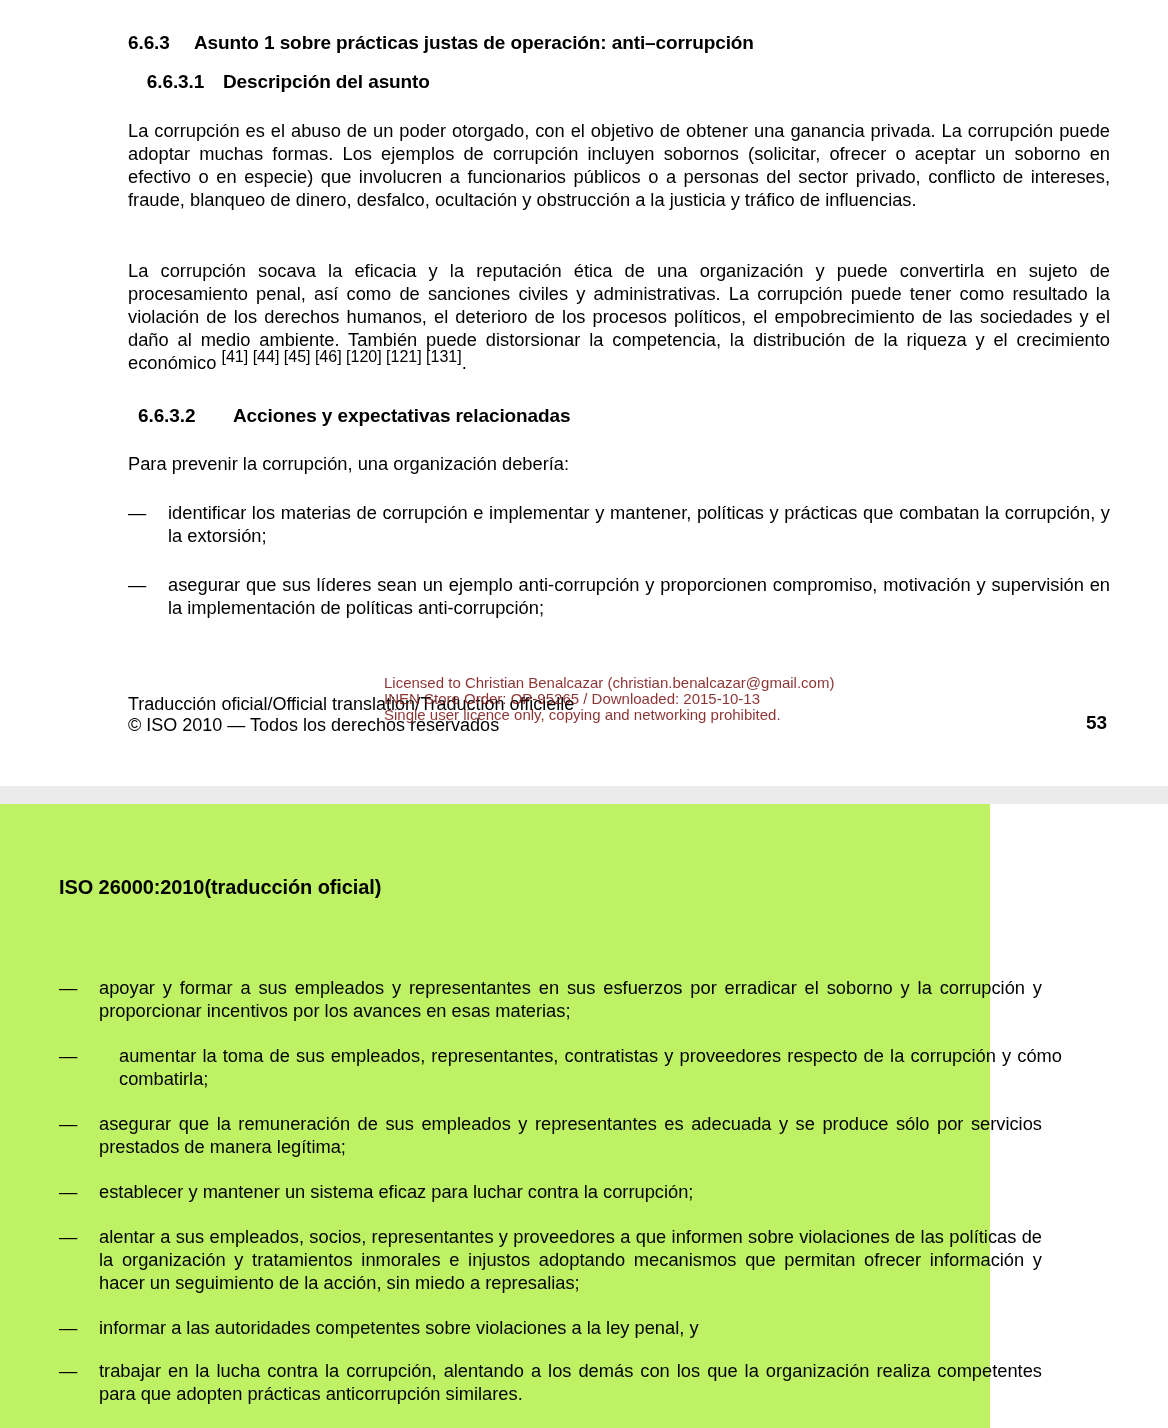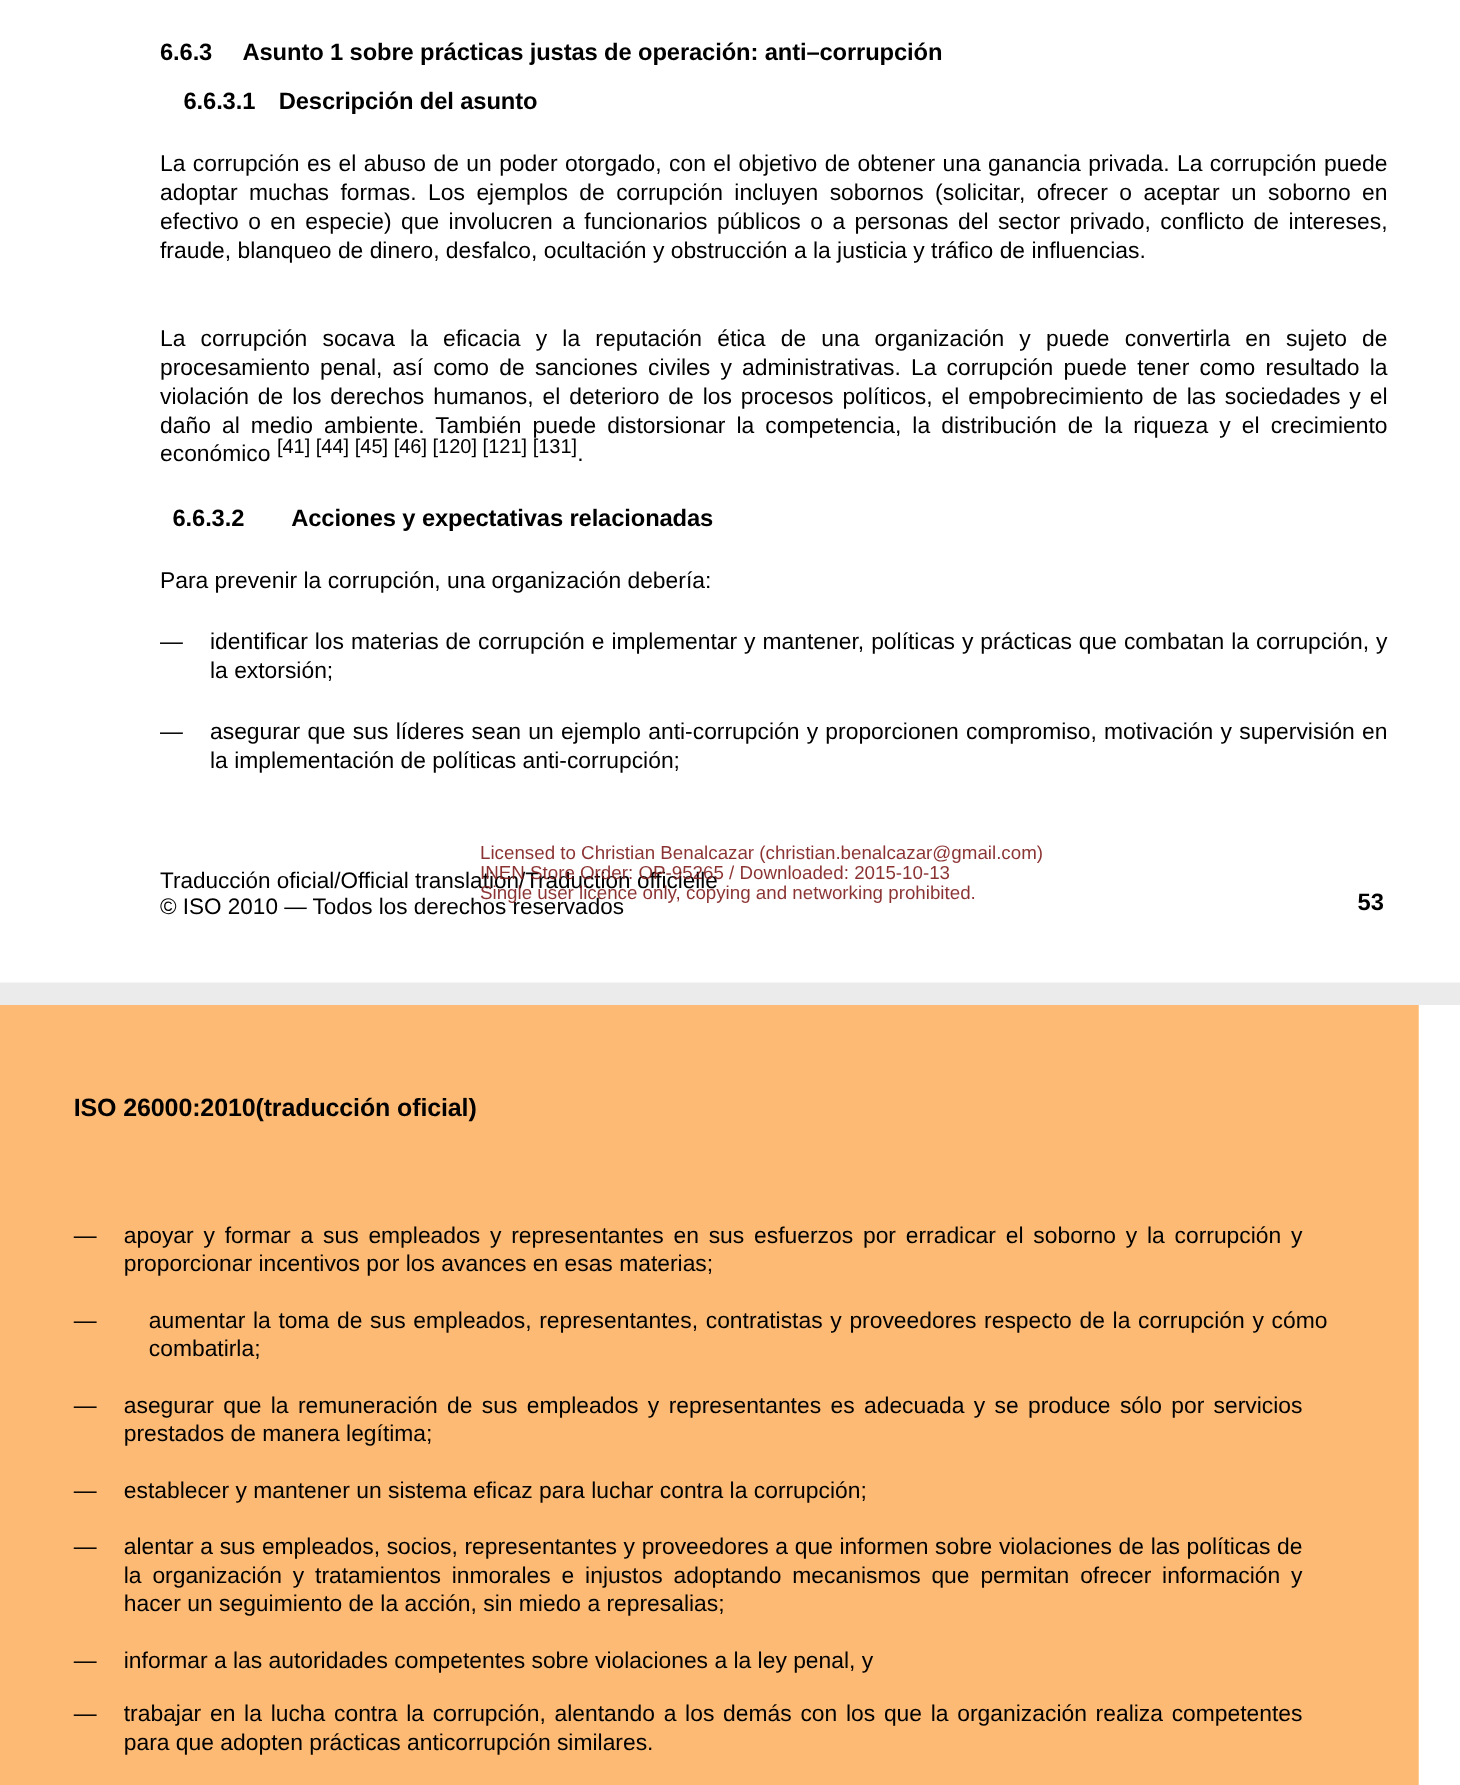--- a/index.html
+++ b/index.html
@@ -1,20 +1,20 @@
 <!DOCTYPE html>
 <html><head>
 <meta charset="utf-8">
 <style>
   html, body { margin:0; padding:0; background:#fff; }
   body { width:1168px; height:1428px; position:relative; overflow:hidden;
          font-family:"Liberation Sans", sans-serif; color:#000; }
   .page1 { position:absolute; left:0; top:0; width:1168px; height:786px; background:#fff; }
   .sep { position:absolute; left:0; top:786px; width:1168px; height:18px; background:#ebebeb; }
-  .page2 { position:absolute; left:0; top:804px; width:1135px; height:624px; background:#fdba74; }
+  .page2 { position:absolute; left:0; top:804px; width:990px; height:624px; background:#bef264; }
   .h { position:absolute; font-weight:bold; font-size:19px; letter-spacing:-0.1px; }
   .para { position:absolute; font-size:18.3px; line-height:23px; text-align:justify; }
   sup { font-size:16px; vertical-align:7px; line-height:0; }
   .bullet { position:absolute; font-size:18.3px; line-height:23px; }
   .bullet .dash { position:absolute; left:0; top:0; }
   .bullet .txt { position:absolute; top:0; text-align:justify; }
   .footer { position:absolute; font-size:18px; line-height:20px; }
   .wm { position:absolute; font-size:15px; line-height:16px; color:#7f1d1d; opacity:0.9; }
   .pnum { position:absolute; font-size:19px; font-weight:bold; }
 </style>

